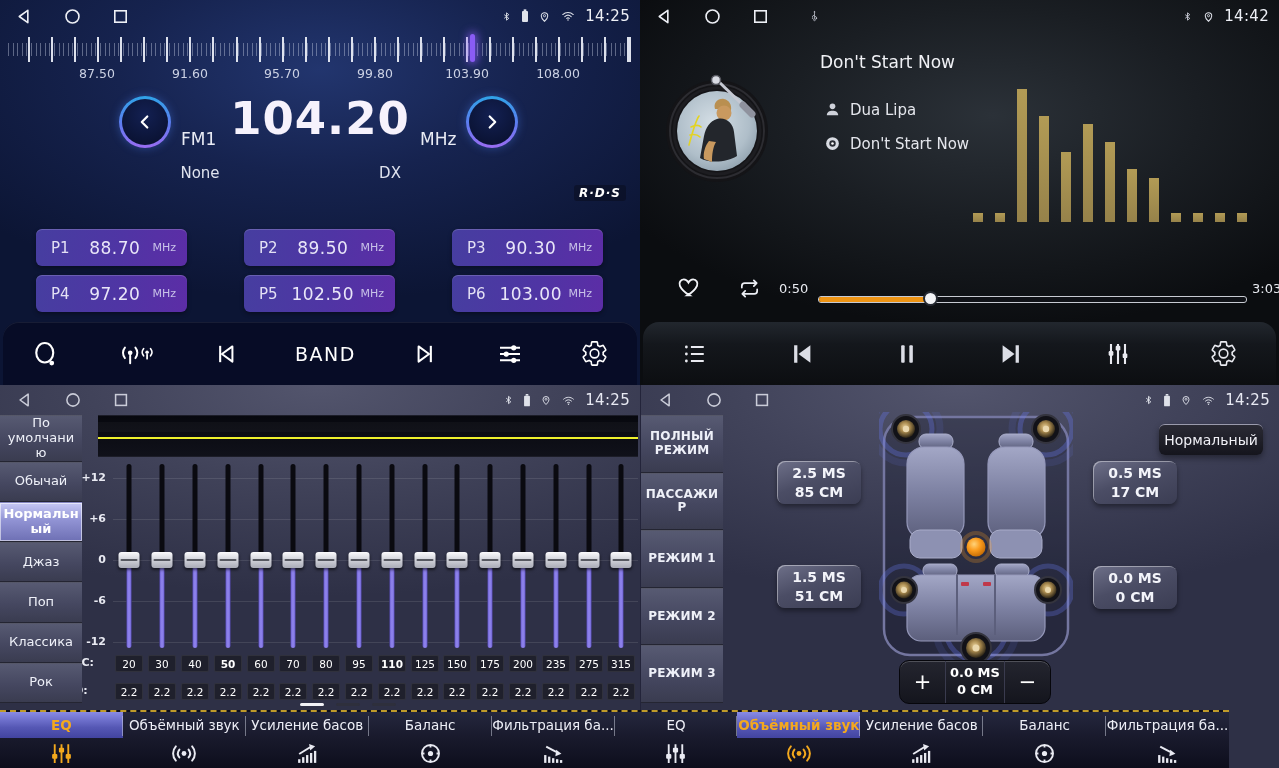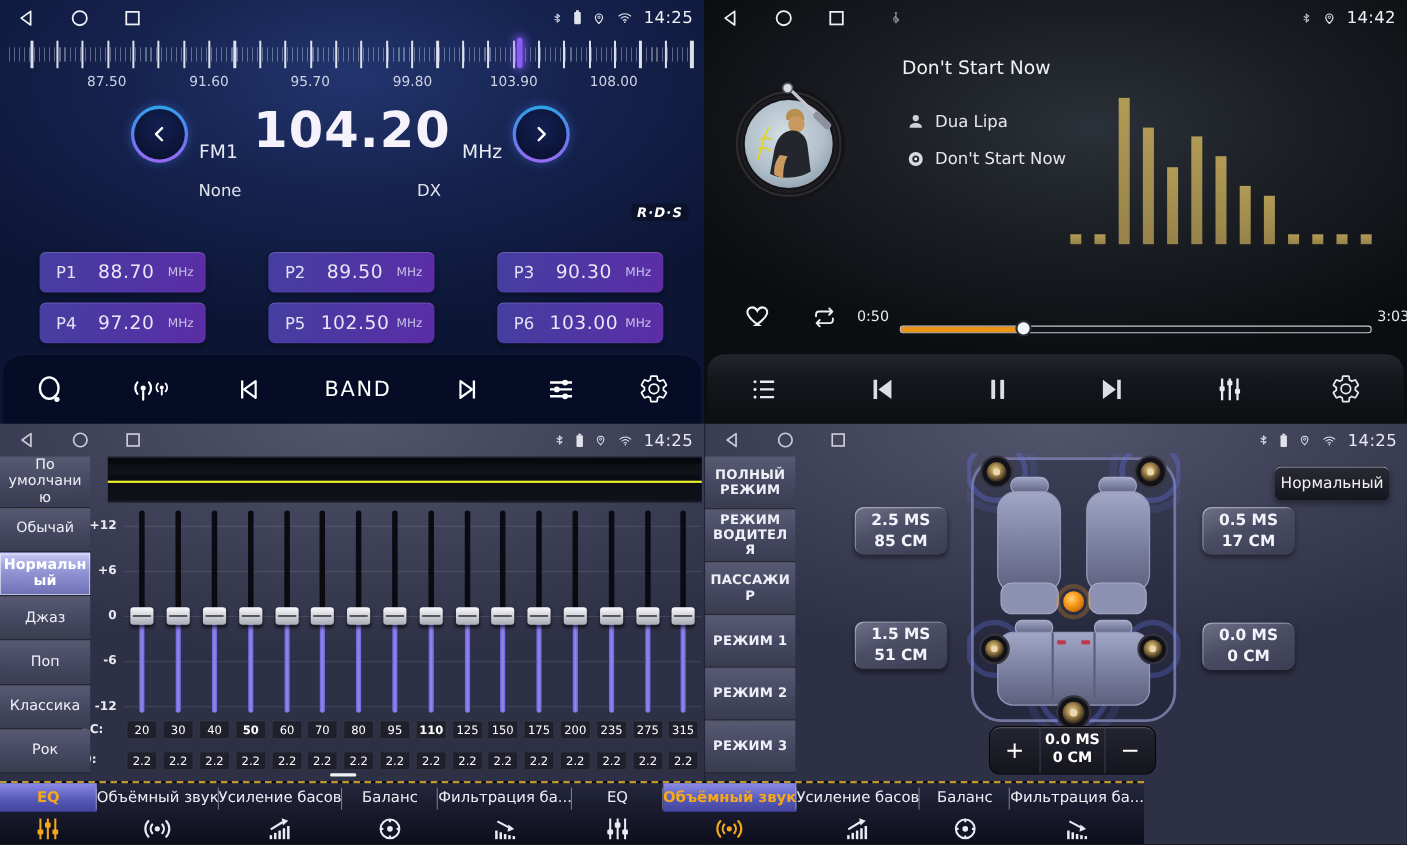--- a/index.html
+++ b/index.html
@@ -59,21 +59,21 @@
   .toolbar{position:absolute;left:3px;right:3px;bottom:0;height:63px;border-radius:16px 16px 0 0;
     display:flex;align-items:center;justify-content:space-around;z-index:4;}
   #radio-toolbar{background:rgba(7,11,36,.88);box-shadow:inset 0 1px 0 rgba(255,255,255,.07);}
   #player-toolbar{background:linear-gradient(180deg,#22272e 0%,#14171c 35%,#0c0e11 100%);}
   .tb-btn{display:flex;align-items:center;justify-content:center;cursor:pointer;}
   .band-text{font-size:19px;letter-spacing:1.5px;color:#fff;}
 
   
   .album{position:absolute;left:25px;top:79px;width:104px;height:104px;}
   .p-title{position:absolute;left:180px;top:52px;font-size:17px;color:#f0f1f5;}
-  .meta-row{position:absolute;left:184px;display:flex;align-items:flex-end;gap:9px;font-size:15px;color:#e4e6ec;}
+  .meta-row{position:absolute;left:184px;display:flex;align-items:flex-start;gap:9px;font-size:15px;color:#e4e6ec;}
   #spectrum{position:absolute;left:333px;top:89px;width:274px;height:133px;
     display:flex;align-items:flex-end;gap:12px;}
   .sbar{width:10px;background:linear-gradient(180deg,#b29b55 0%,#96824a 100%);}
   .heart{position:absolute;left:36px;top:274px;}
   .repeat{position:absolute;left:97px;top:277px;}
   .t-elapsed{position:absolute;left:139px;top:281px;font-size:13px;color:#e8eaf0;}
   .t-total{position:absolute;left:612px;top:281px;font-size:13px;color:#e8eaf0;}
   .pbar{position:absolute;left:178px;top:296px;width:427px;height:5px;background:#101217;
     border:1px solid #c7cad2;border-radius:3px;cursor:pointer;}
   .pfill{height:100%;background:#ee9414;border-radius:2px 0 0 2px;}
@@ -126,21 +126,21 @@
     color:#f3f4fa;font-size:14px;font-weight:bold;line-height:1.35;}
   .stepper{position:absolute;left:258px;top:275px;width:150px;height:42px;border-radius:10px;
     background:linear-gradient(180deg,#24252f 0%,#14151d 100%);border:1px solid #06060b;
     box-shadow:inset 0 1px 0 rgba(255,255,255,.2);display:flex;color:#fff;z-index:3;}
   .step-btn{width:45px;display:flex;align-items:center;justify-content:center;font-size:21px;cursor:pointer;}
   .step-mid{flex:1;display:flex;flex-direction:column;align-items:center;justify-content:center;
     font-size:13px;font-weight:bold;line-height:1.3;border-left:1px solid #3a3b4e;border-right:1px solid #3a3b4e;}
   #car-svg{position:absolute;left:238px;top:27px;}
 
   
-  #tabbar{position:absolute;left:0;top:710px;width:1040px;height:58px;display:flex;z-index:8;
+  #tabbar{position:absolute;left:0;top:710px;width:1229px;height:58px;display:flex;z-index:8;
     background:linear-gradient(180deg,#25273e 0%,#1a1b2e 40%,#0d0e1c 100%);
     border-top:2px dashed #bf9a2a;box-sizing:border-box;}
   .tab-half{flex:1;display:flex;}
   .tab{flex:1;position:relative;display:flex;flex-direction:column;align-items:center;cursor:pointer;}
   .tab-label{height:27px;width:100%;display:flex;align-items:center;justify-content:center;
     font-size:13.5px;color:#edeef6;white-space:nowrap;overflow:hidden;}
   .tab.sel .tab-label{background:linear-gradient(180deg,#898be6 0%,#5557b4 60%,#4244a0 100%);
     color:#f4a81e;font-weight:bold;}
   .tab-icon{height:31px;display:flex;align-items:center;justify-content:center;}
   .tab::after{content:"";position:absolute;right:0;top:4px;height:20px;width:1px;background:rgba(208,211,226,.5);}
@@ -723,21 +723,20 @@
               <path d="M3 9.5C8 4.8 16 4.8 21 9.5M6.5 13c3.5-3.2 7.5-3.2 11 0M9.8 16.2c1.4-1.2 3-1.2 4.4 0" fill="none" stroke="#dfe2ea" stroke-width="1.8" stroke-linecap="round"></path>
               <circle cx="12" cy="19" r="1.3" fill="#dfe2ea"></circle>
             </svg>
           </span>
         <span class="stat-time">14:25</span>
       </div>
     </div>
 
     <div class="side" id="sound-modes">
         <div class="side-item mode-item">ПОЛНЫЙ РЕЖИМ</div>
-        <div class="side-item mode-item">РЕЖИМ ВОДИТЕЛЯ</div>
         <div class="side-item mode-item">ПАССАЖИР</div>
         <div class="side-item mode-item">РЕЖИМ 1</div>
         <div class="side-item mode-item">РЕЖИМ 2</div>
         <div class="side-item mode-item">РЕЖИМ 3</div>
       </div>
 
     <div class="normbtn">Нормальный</div>
 
     <svg id="car-svg" width="194" height="248" viewBox="0 0 194 248">
       <defs>

